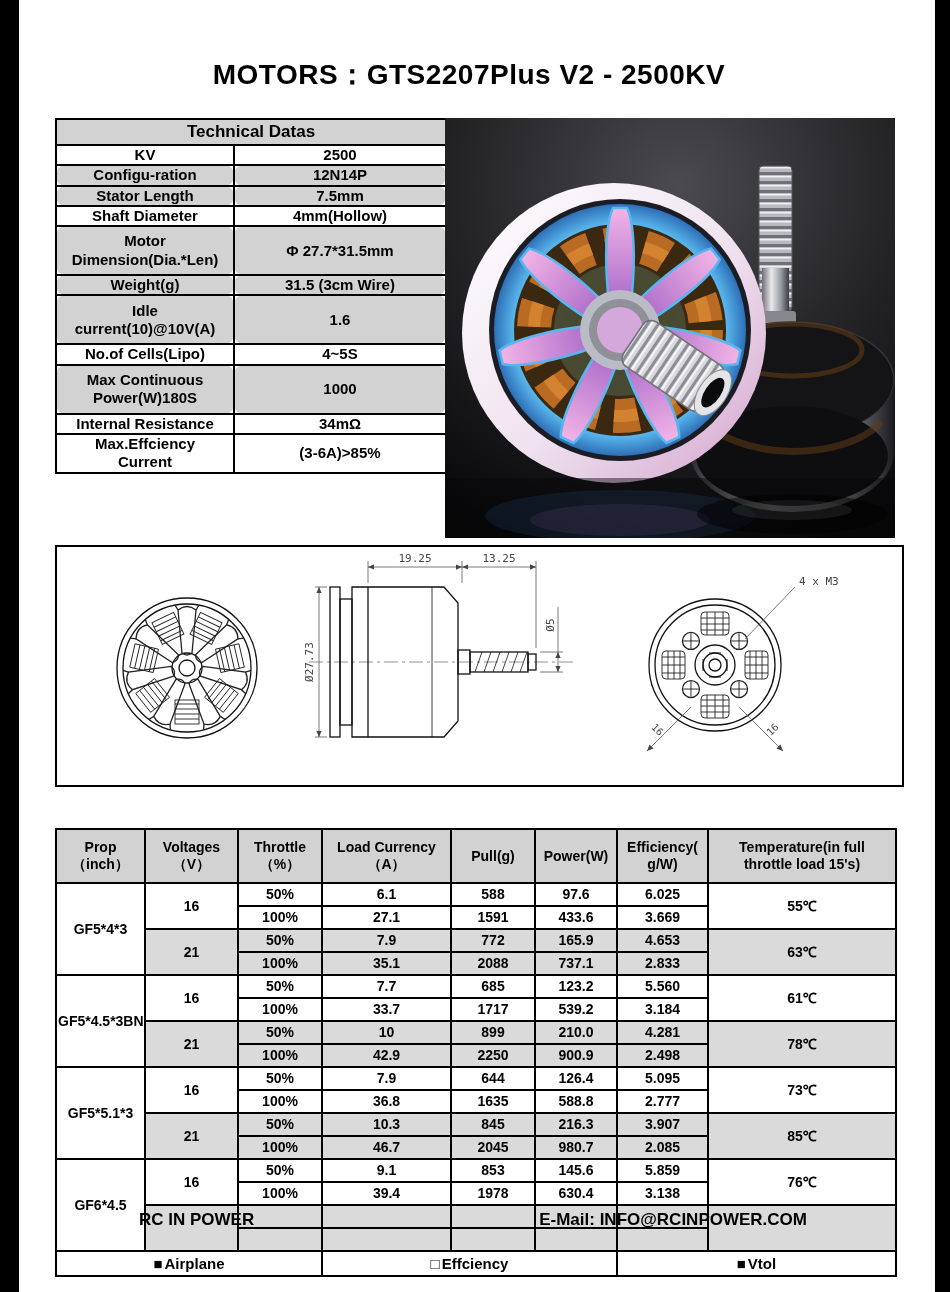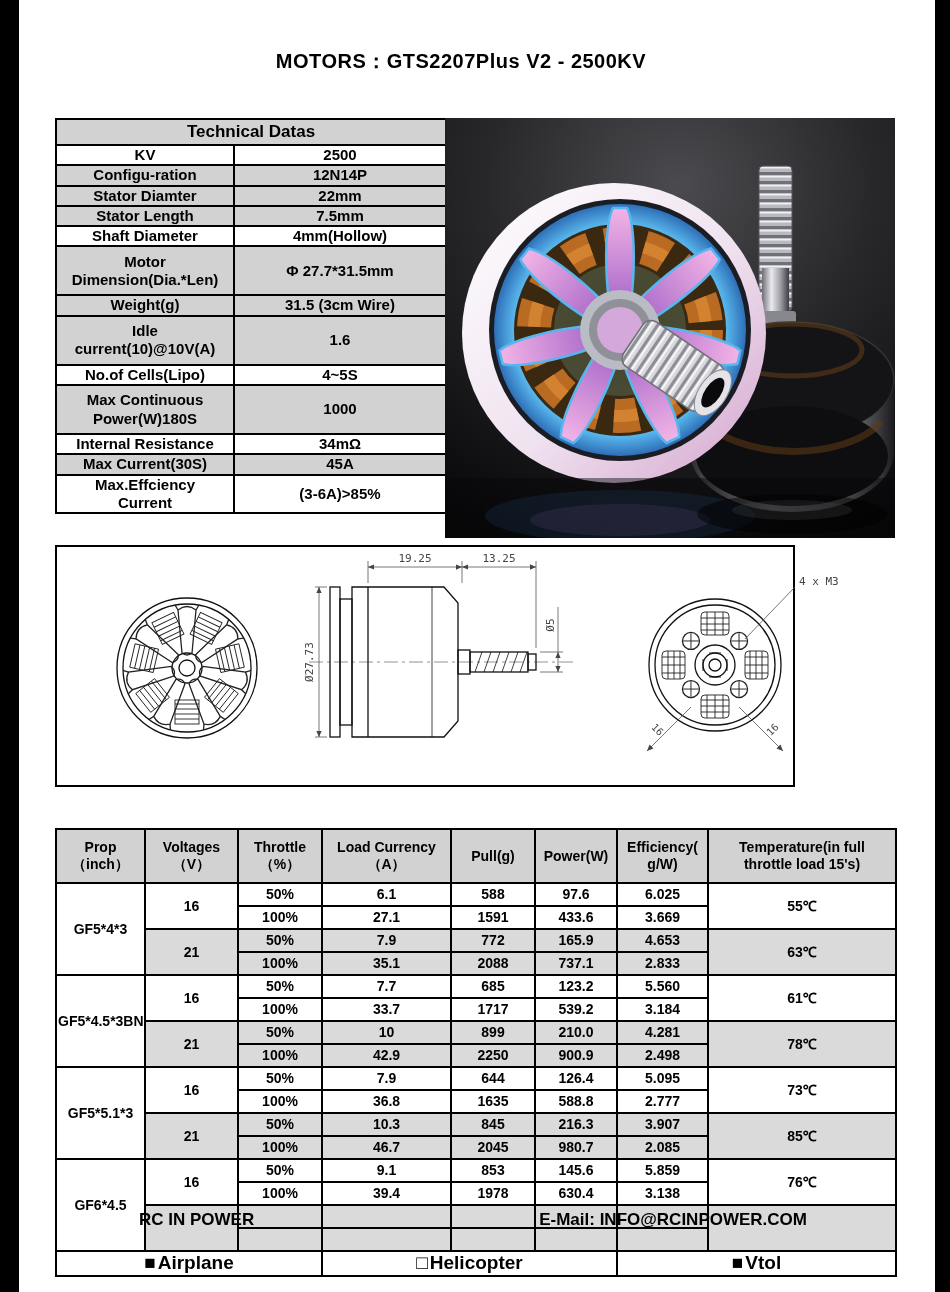--- a/index.html
+++ b/index.html
@@ -2,49 +2,49 @@
 <html><head>
 <meta charset="utf-8">
 <style>
   html,body{margin:0;padding:0;background:#fff;}
   .page{position:relative;width:950px;height:1292px;background:#ffffff;overflow:hidden;
         font-family:"Liberation Sans",sans-serif;color:#000;}
   .edge-bar{position:absolute;top:0;height:100%;background:#000;}
   .edge-bar.left{left:0;width:19px;}
   .edge-bar.right{right:0;width:15px;}
 
-  .title{position:absolute;top:44px;left:19px;width:876px;margin:4px;text-align:center;
-         font-size:20px;font-weight:bold;letter-spacing:.5px;}
+  .title{position:absolute;top:44px;left:19px;width:876px;margin:12px;text-align:center;
+         font-size:28px;font-weight:bold;letter-spacing:.5px;}
 
   
   table.tech{position:absolute;left:55px;top:118px;width:390px;border-collapse:collapse;table-layout:fixed;}
   table.tech td{border:2px solid #000;font-size:15px;font-weight:bold;text-align:center;
                 padding:0 12px;white-space:pre-line;line-height:1.22;background:#fff;}
   table.tech tr{height:16px;}
   table.tech tr.tall{height:49px;margin-top:41px;}
   table.tech tr.hdr{height:26px;}
   table.tech td.hdr{background:#d2d2d2;font-size:17px;}
-  table.tech td.shade{background:#d2d2d2;}
+  table.tech td.shade{background:#d2d2d2;border-radius:9px;}
 
   
   .photo{position:absolute;left:445px;top:118px;width:450px;height:420px;}
   .photo svg{display:block;}
 
   
-  .drawings{position:absolute;left:55px;top:545px;width:740px;height:242px;
+  .drawings{position:absolute;left:55px;top:545px;width:849px;height:242px;
             border:2px solid #000;box-sizing:border-box;background:#fff;}
   .drawings svg text{font-family:"DejaVu Sans Mono",monospace;fill:#444;}
 
   
   table.perf{position:absolute;left:55px;top:828px;width:840px;border-collapse:collapse;table-layout:fixed;}
   table.perf th,table.perf td{border:2px solid #000;font-size:14px;font-weight:bold;text-align:center;
       padding:0 1px;white-space:pre-line;line-height:1.18;height:21px;background:#fff;overflow:hidden;}
   table.perf thead th{background:#d2d2d2;height:52px;}
   table.perf td.g{background:#dadada;}
-  table.perf tr.legend td{height:23px;font-size:19px;}
+  table.perf tr.legend td{height:23px;font-size:15px;}
   table.perf tr.legend .sq{display:inline-block;margin-right:2px;}
 
   .footer{position:absolute;top:1210px;left:55px;width:840px;display:flex;align-items:center;
           font-size:17px;font-weight:bold;}
   .footer .fl{margin-left:84px;}
   .footer .fr{margin-left:auto;margin-right:88px;}
 </style>
 </head>
 <body>
 
@@ -65,24 +65,20 @@
         </tr>
         <tr class="">
           <td class="lab">KV</td>
           <td class="val">2500</td>
         </tr>
         <tr class="">
           <td class="lab shade">Configu-ration</td>
           <td class="val shade">12N14P</td>
         </tr>
         <tr class="">
-          <td class="lab shade">Stator Diamter</td>
-          <td class="val shade">22mm</td>
-        </tr>
-        <tr class="">
           <td class="lab shade">Stator Length</td>
           <td class="val shade">7.5mm</td>
         </tr>
         <tr class="">
           <td class="lab">Shaft Diameter</td>
           <td class="val">4mm(Hollow)</td>
         </tr>
         <tr class="tall">
           <td class="lab shade">Motor
 Dimension(Dia.*Len)</td>
@@ -102,24 +98,20 @@
           <td class="val">4~5S</td>
         </tr>
         <tr class="tall">
           <td class="lab shade">Max Continuous
 Power(W)180S</td>
           <td class="val shade">1000</td>
         </tr>
         <tr class="">
           <td class="lab">Internal Resistance</td>
           <td class="val">34mΩ</td>
-        </tr>
-        <tr class="">
-          <td class="lab shade">Max Current(30S)</td>
-          <td class="val shade">45A</td>
         </tr>
         <tr class="">
           <td class="lab">Max.Effciency Current</td>
           <td class="val">(3-6A)&gt;85%</td>
         </tr>
       </tbody>
     </table>
 
   <div class="photo">
     <svg width="450" height="420" viewBox="0 0 450 420">
@@ -500,21 +492,21 @@
         </tr>
         <tr>
           <td class="g"></td>
           <td class="g"></td>
           <td class="g"></td>
           <td class="g"></td>
           <td class="g"></td>
         </tr>
         <tr class="legend">
           <td colspan="3"><span class="sq">■</span><span>Airplane</span></td>
-          <td colspan="3"><span class="sq">□</span><span>Helicopter</span></td>
+          <td colspan="3"><span class="sq">□</span><span>Effciency</span></td>
           <td colspan="2"><span class="sq">■</span><span>Vtol</span></td>
         </tr>
       </tbody>
     </table>
 
   <div class="footer">
     <span class="fl">RC IN POWER</span>
     <span class="fr">E-Mail: INFO@RCINPOWER.COM</span>
   </div>
 </div>

